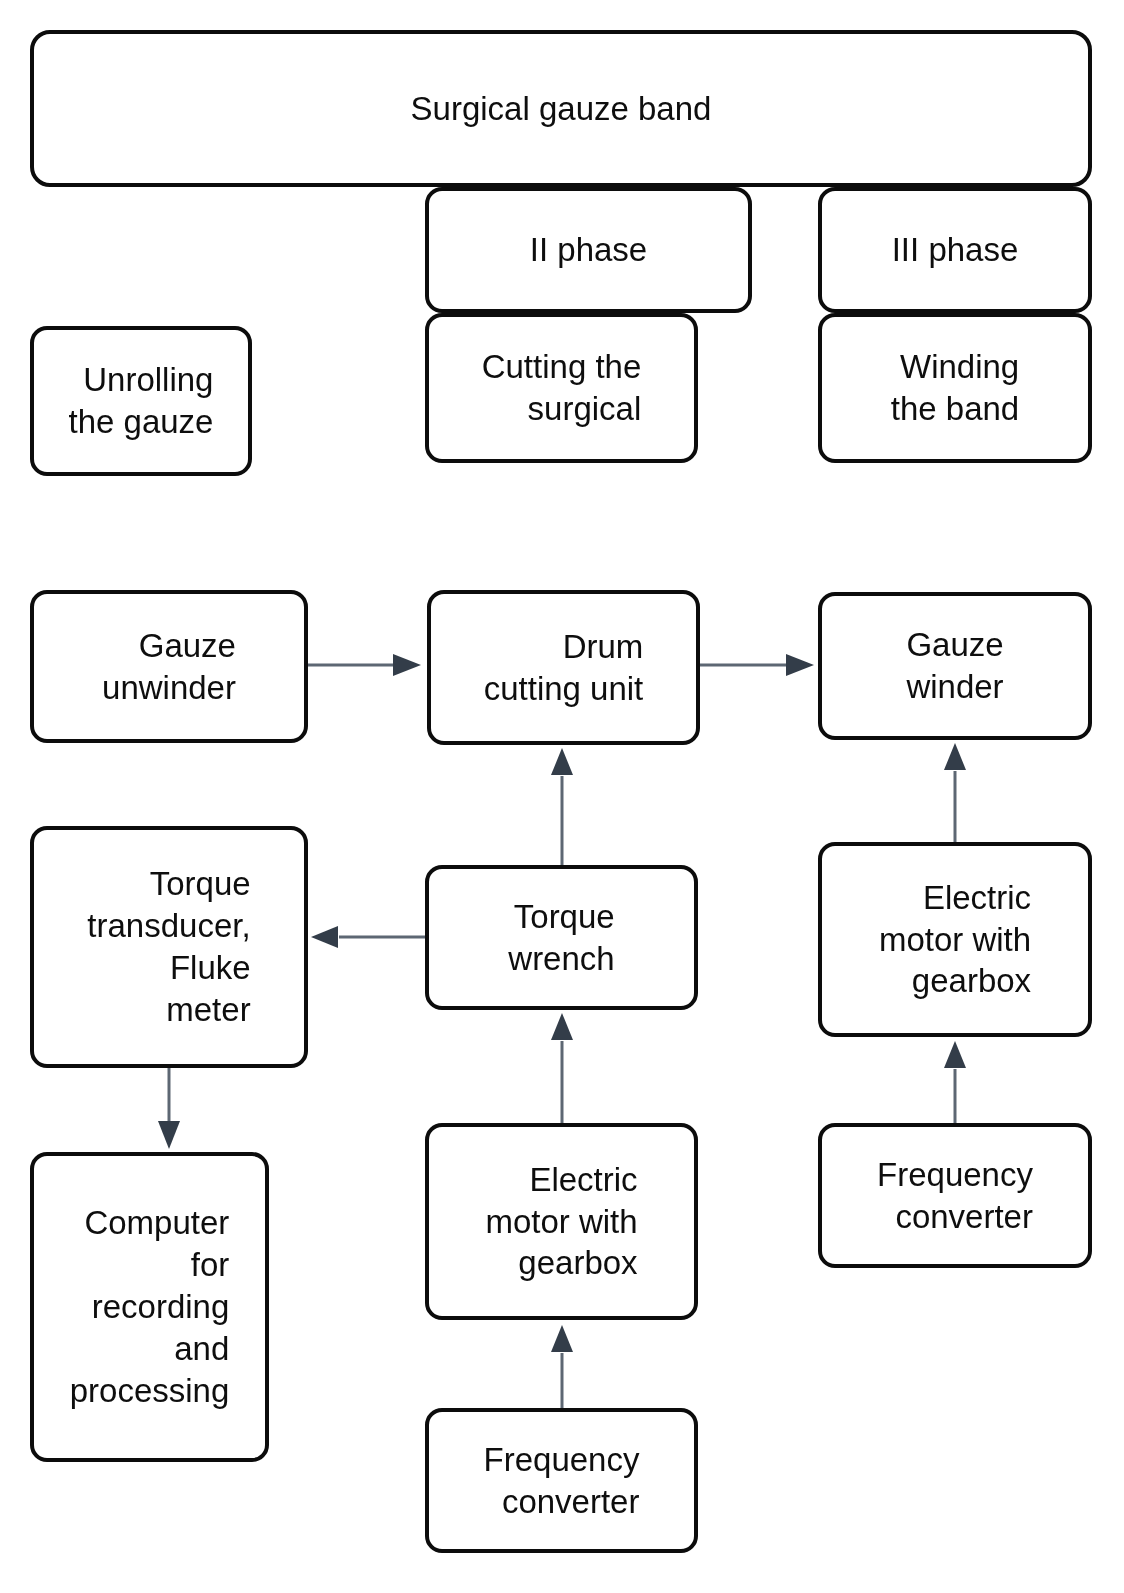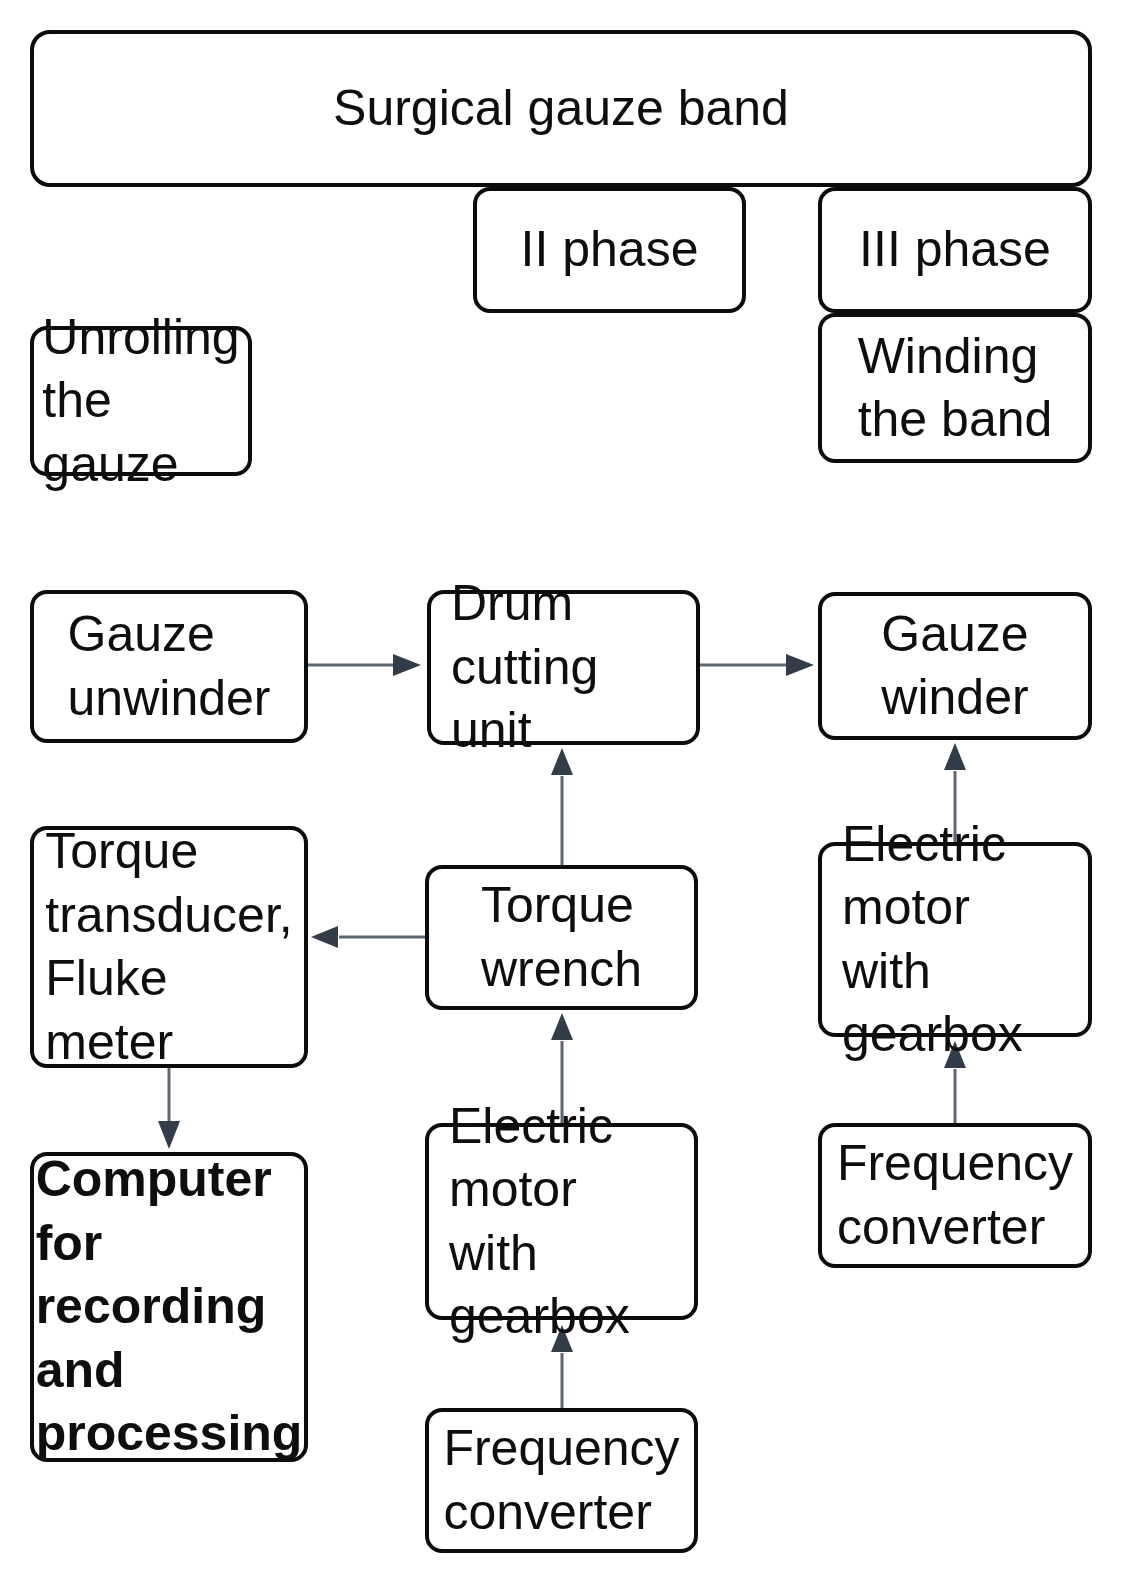--- a/index.html
+++ b/index.html
@@ -17,23 +17,23 @@
   }
   .box {
     position: absolute;
     box-sizing: border-box;
     background: #ffffff;
     border: 4px solid #0c0c0c;
     border-radius: 17px;
     display: flex;
     align-items: center;
     justify-content: center;
-    text-align: left;
+    text-align: right;
     white-space: pre-line;
-    font-size: 50px;
+    font-size: 33px;
     line-height: 1.27;
     color: #0e0e0e;
     padding: 4px 20px;
   }
   .arrows {
     position: absolute;
     left: 0;
     top: 0;
     width: 1124px;
     height: 1593px;
@@ -86,46 +86,48 @@
       <polygon points="944,1068 955,1041 966,1068"></polygon>
     </g>
     <g>
       <line x1="562" y1="1408" x2="562" y2="1353"></line>
       <polygon points="551,1352 562,1325 573,1352"></polygon>
     </g>
   </svg>
 
   <div class="box" style="left:30px; top:30px; width:1062px; height:157px; border-radius:20px;">Surgical gauze band</div>
 
-  <div class="box" style="left:425px; top:187px; width:273px; height:126px;margin-left:48px;">II phase</div>
+  <div class="box" style="left:425px; top:187px; width:327px; height:126px;">II phase</div>
   <div class="box" style="left:818px; top:187px; width:274px; height:126px;">III phase</div>
 
   <div class="box" style="left:30px; top:326px; width:222px; height:150px;">Unrolling
 the gauze</div>
+  <div class="box" style="left:425px; top:313px; width:273px; height:150px;">Cutting the
+surgical</div>
   <div class="box" style="left:818px; top:313px; width:274px; height:150px;">Winding
 the band</div>
 
   <div class="box" style="left:30px; top:590px; width:278px; height:153px;">Gauze
 unwinder</div>
   <div class="box" style="left:427px; top:590px; width:273px; height:155px;">Drum
 cutting unit</div>
   <div class="box" style="left:818px; top:592px; width:274px; height:148px;">Gauze
 winder</div>
 
   <div class="box" style="left:30px; top:826px; width:278px; height:242px;">Torque
 transducer,
 Fluke
 meter</div>
   <div class="box" style="left:425px; top:865px; width:273px; height:145px;">Torque
 wrench</div>
   <div class="box" style="left:818px; top:842px; width:274px; height:195px;">Electric
 motor with
 gearbox</div>
 
-  <div class="box" style="left:30px; top:1152px; width:278px; height:310px;font-weight:bold;">Computer
+  <div class="box" style="left:30px; top:1152px; width:239px; height:310px;">Computer
 for
 recording
 and
 processing</div>
   <div class="box" style="left:425px; top:1123px; width:273px; height:197px;">Electric
 motor with
 gearbox</div>
   <div class="box" style="left:818px; top:1123px; width:274px; height:145px;">Frequency
 converter</div>
 

